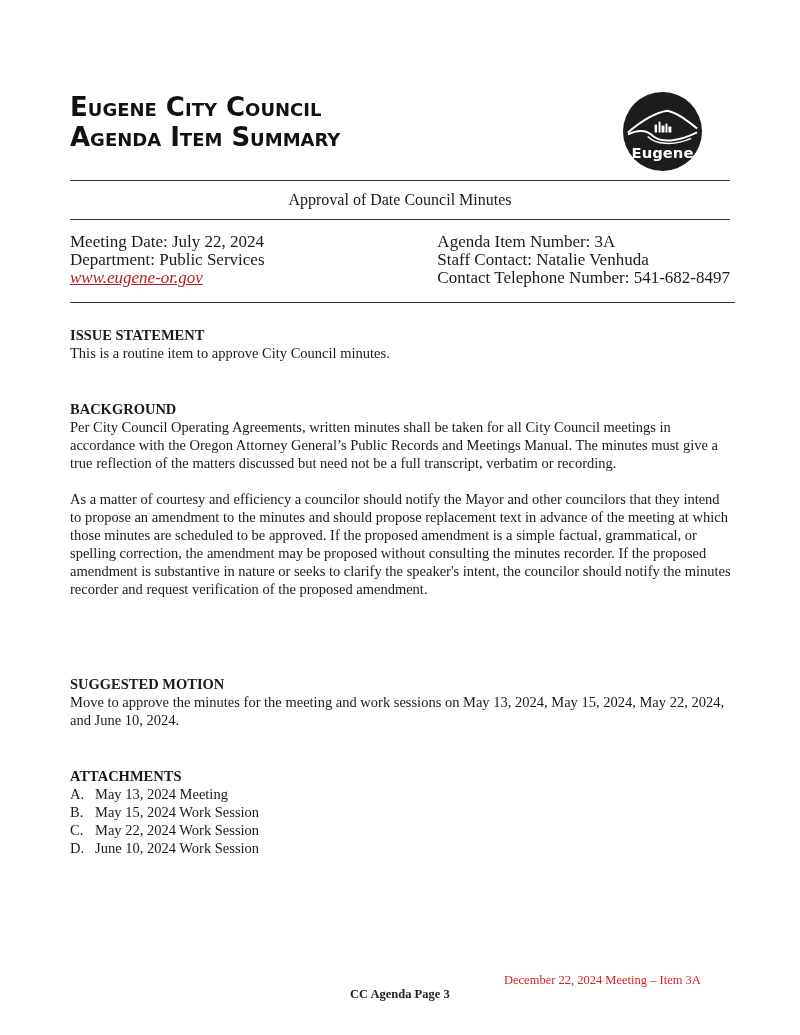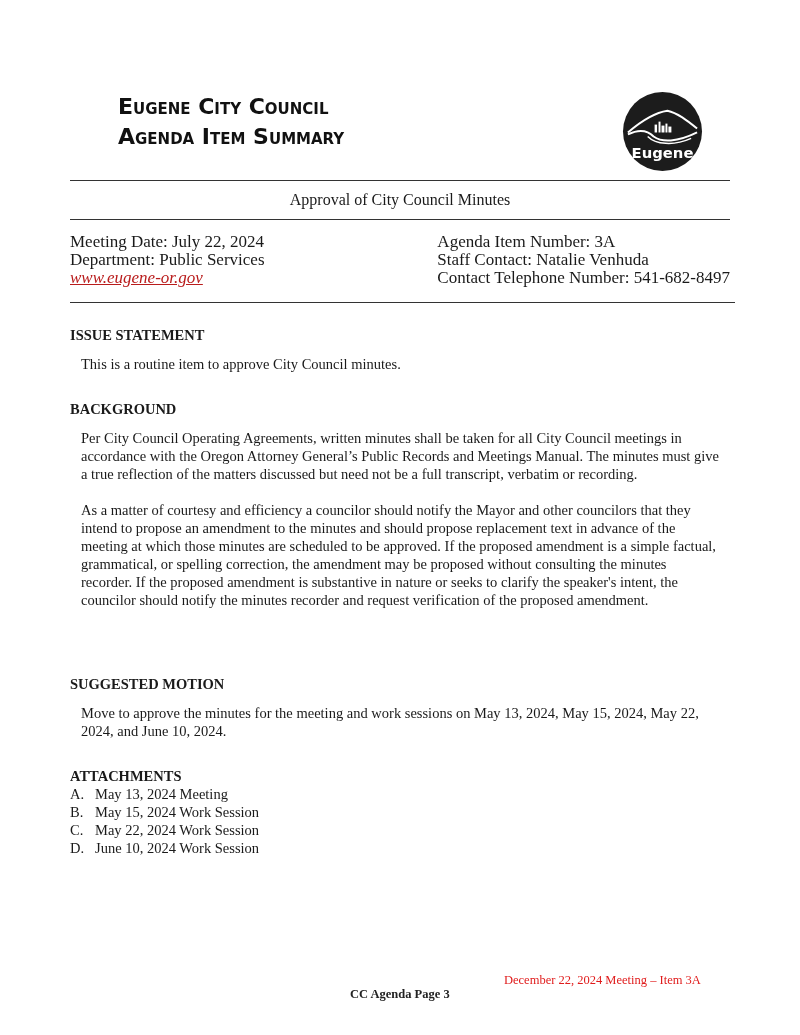--- a/index.html
+++ b/index.html
@@ -1,31 +1,31 @@
 <!DOCTYPE html>
 <html><head>
 <meta charset="utf-8">
 <style>
   html, body { margin: 0; padding: 0; background: #ffffff; }
   body { width: 800px; height: 1035px; position: relative; overflow: hidden;
          font-family: "DejaVu Serif", "Liberation Serif", serif; color: #1a1a1a; }
   .title { position: absolute; left: 70px; top: 92px; font-family: "DejaVu Sans", "Liberation Sans", sans-serif;
-           font-weight: bold; color: #111; line-height: 30px; font-variant: small-caps; font-size: 22px; letter-spacing: 0; margin-left: 48px; }
+           font-weight: bold; color: #111; line-height: 30px; font-variant: small-caps; font-size: 26px; letter-spacing: 0; }
   .title div { white-space: nowrap; }
   .logo { position: absolute; left: 622px; top: 91px; width: 81px; height: 81px; }
   .rule { position: absolute; left: 70px; width: 660px; height: 0; border-top: 1.3px solid #333; }
   .item-title { position: absolute; left: 70px; width: 660px; top: 191px; text-align: center; font-size: 16px;
                 font-family: "Liberation Serif", serif; }
   .meta { position: absolute; top: 233px; font-size: 17px; line-height: 18px; font-family: "Liberation Serif", serif; }
   .meta.left { left: 70px; }
   .meta.right { right: 70px; text-align: left; }
   .meta a { color: #b91c1c; font-style: italic; text-decoration: underline; }
   .section { position: absolute; left: 70px; width: 665px; font-family: "Liberation Serif", serif; font-size: 14.5px; line-height: 18px; }
   .section h3 { margin: 0; font-size: 14.5px; font-weight: bold; line-height: 18px; }
-  .section p { margin: 11px; }
+  .section p { margin: 0; }
   .att-list { margin: 0; padding: 0; list-style: none; }
   .att-list li { display: flex; }
   .att-list .letter { width: 25px; }
   .footer-red { position: absolute; left: 504px; top: 973px; color: #e01b1b; font-family: "Liberation Serif", serif; font-size: 12.5px; }
   .footer-page { position: absolute; left: 350px; top: 987px; color: #222; font-family: "Liberation Serif", serif; font-size: 12.5px; font-weight: bold; }
 </style>
 </head>
 <body>
 
 <div class="title">
@@ -40,21 +40,21 @@
   <path d="M26 46 C 34 54, 52 56, 70 48" stroke="#fff" stroke-width="1.5" fill="none"></path>
   <rect x="33" y="34" width="2.5" height="8" fill="#fff"></rect>
   <rect x="37" y="31" width="2" height="11" fill="#fff"></rect>
   <rect x="40" y="35" width="3" height="7" fill="#fff"></rect>
   <rect x="44" y="33" width="2" height="9" fill="#fff"></rect>
   <rect x="47" y="36" width="3" height="6" fill="#fff"></rect>
   <text x="41" y="68" text-anchor="middle" fill="#fff" font-family="DejaVu Sans, sans-serif" font-size="15" font-weight="bold">Eugene</text>
 </svg>
 
 <div class="rule" style="top:180px;"></div>
-<div class="item-title">Approval of City Council Minutes</div>
+<div class="item-title">Approval of Date Council Minutes</div>
 <div class="rule" style="top:219px;"></div>
 
 <div class="meta left">
   <div>Meeting Date: July 22, 2024</div>
   <div>Department: Public Services</div>
   <div><a>www.eugene-or.gov</a></div>
 </div>
 <div class="meta right">
   <div>Agenda Item Number: 3A</div>
   <div>Staff Contact: Natalie Venhuda</div>

